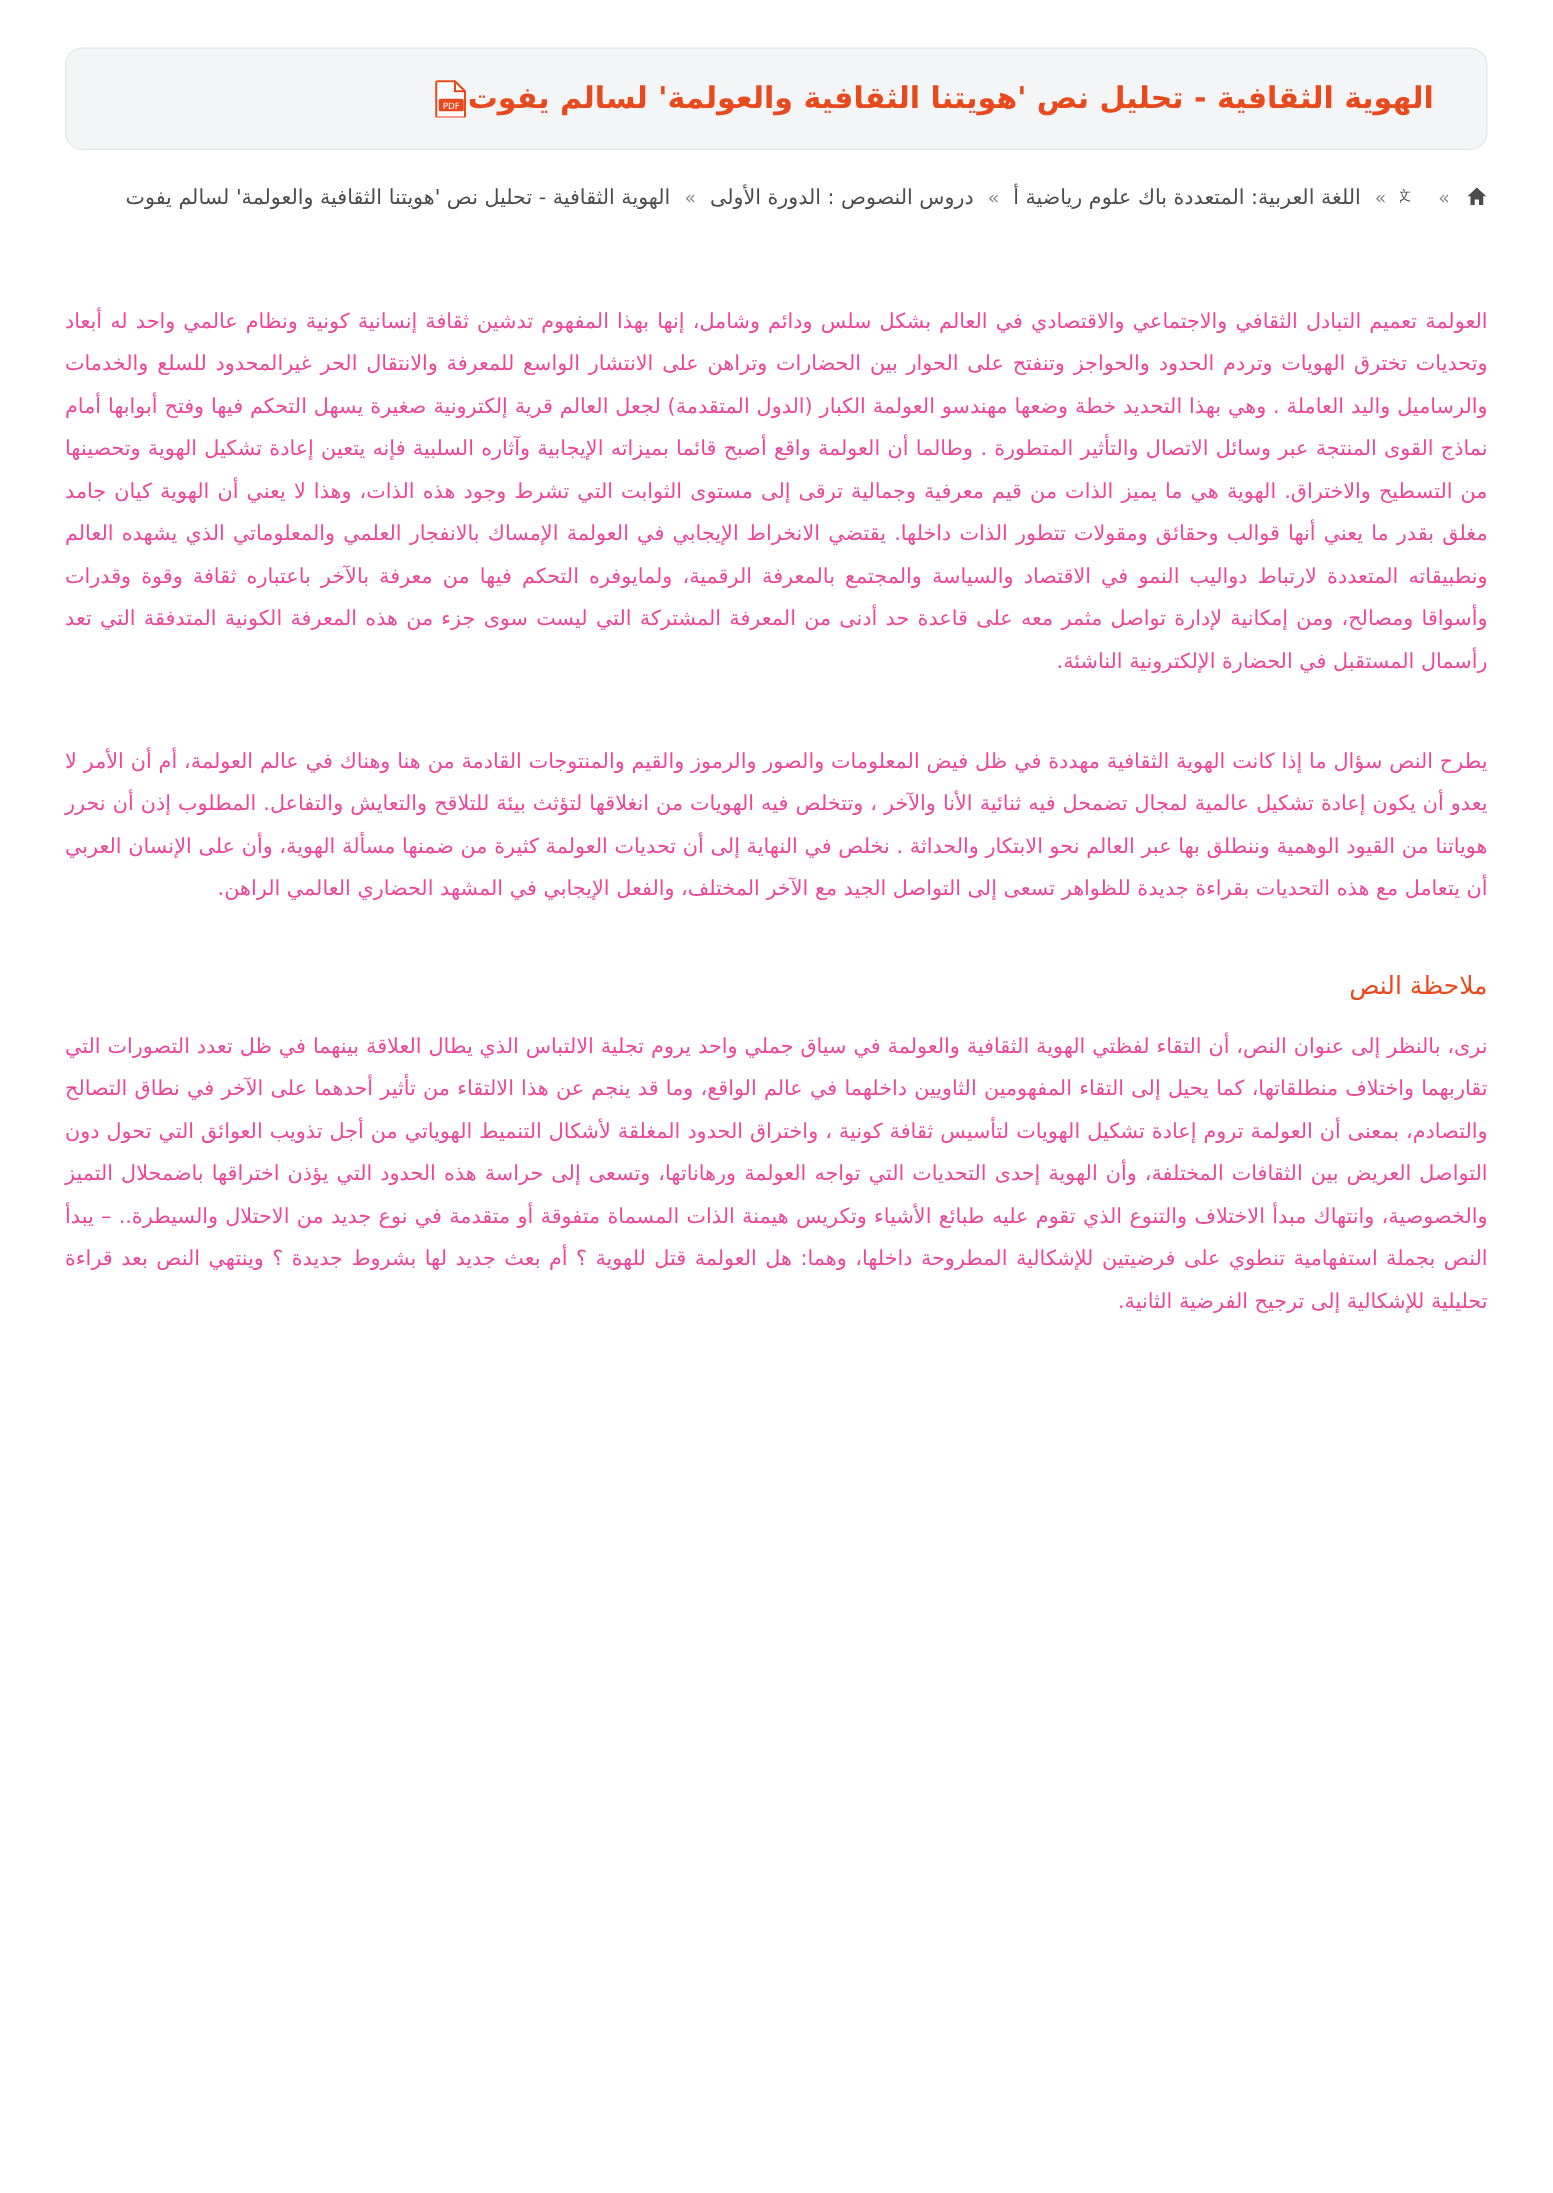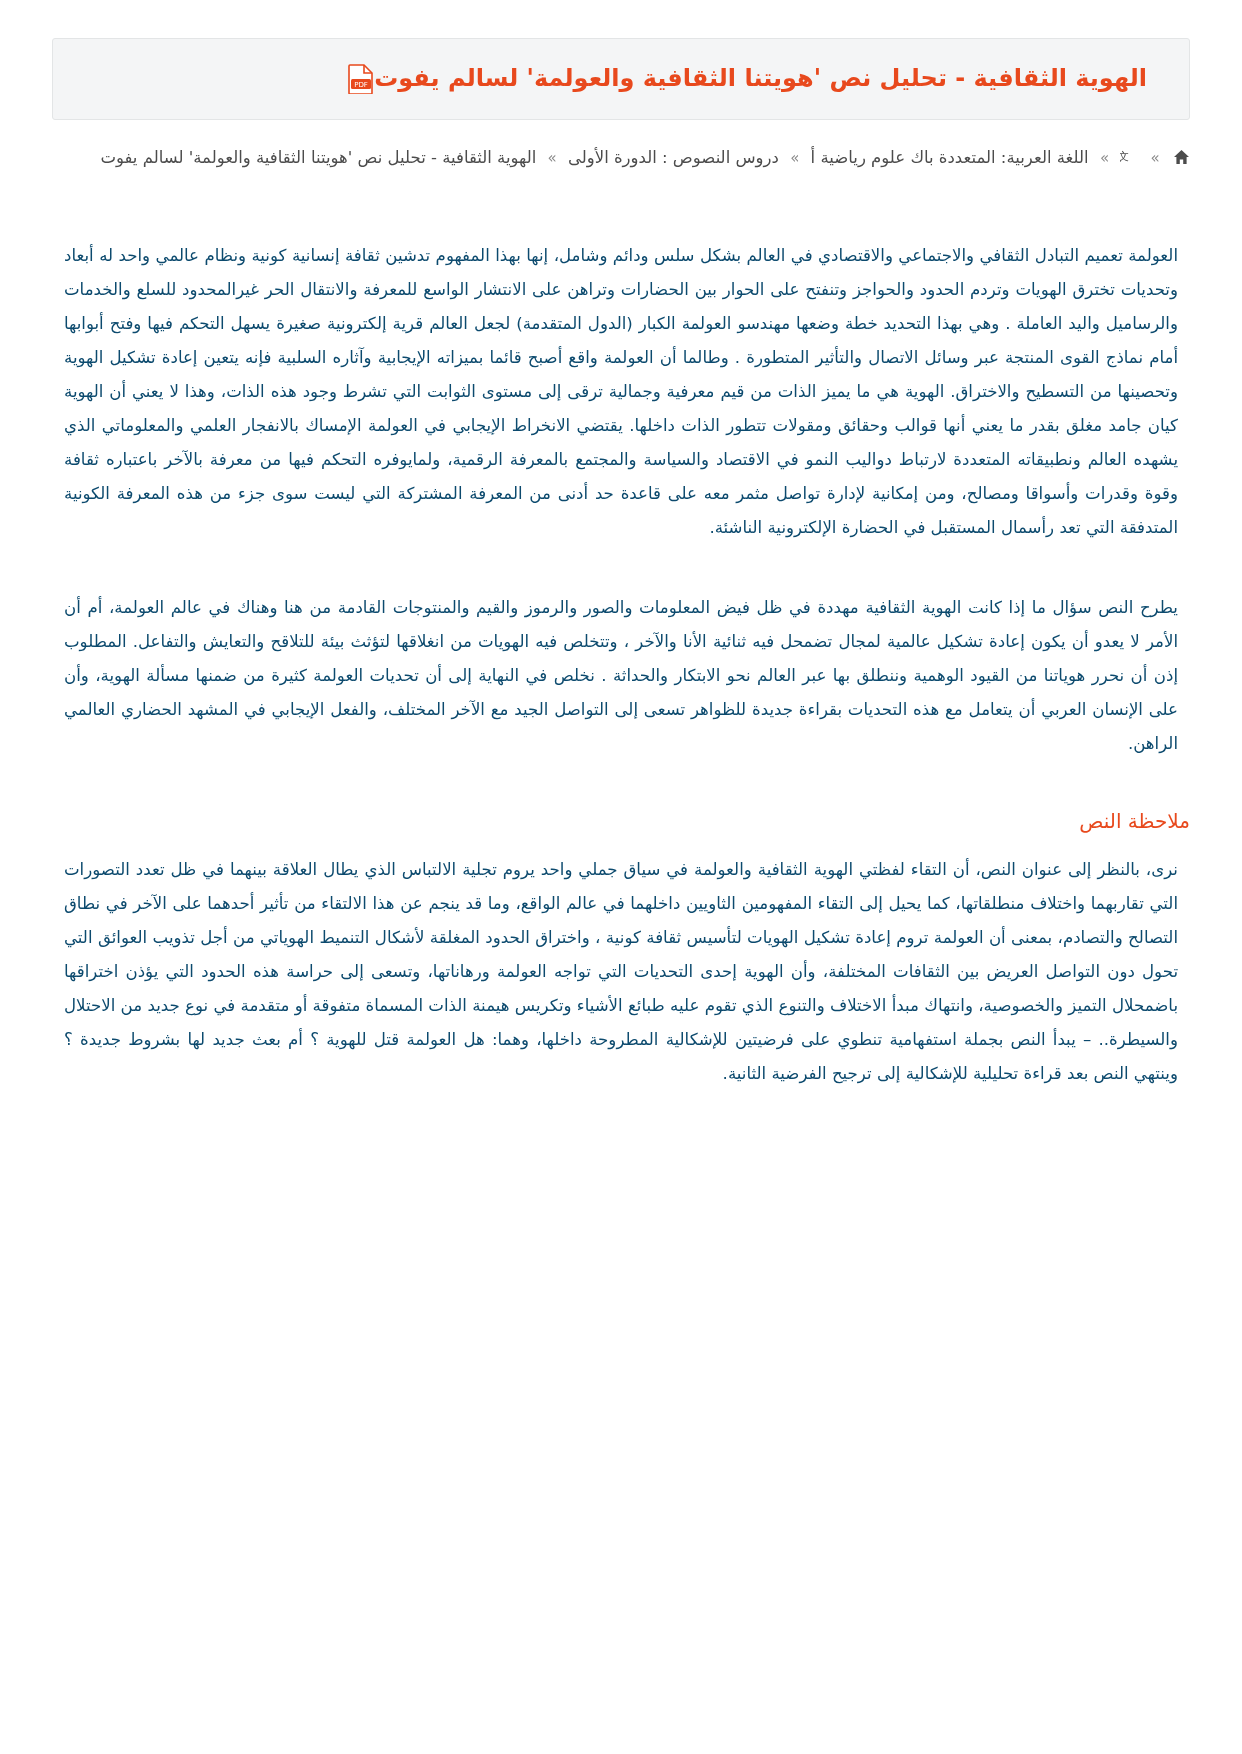--- a/index.html
+++ b/index.html
@@ -19,21 +19,21 @@
     box-sizing: border-box;
     padding: 0;
     position: relative;
   }
 
   
   .title-bar {
     margin: 38px 52px 0 52px;
     background: #f4f5f6;
     border: 1px solid #e3e5e6;
-    border-radius: 3px;
+    border-radius: 14px;
     height: 82px;
     display: flex;
     align-items: center;
     justify-content: flex-start;
     padding: 0 28px;
     box-sizing: border-box;
   }
   .title-bar .title-text {
     font-size: 24px;
     color: #e8491d;
@@ -93,23 +93,23 @@
     font-weight: normal;
     margin: 0 0 18px 0;
     line-height: 1.4;
   }
   .section + .section {
     margin-top: 46px;
   }
   .para {
     font-size: 16.6px;
     line-height: 2.05;
-    color: #0c4a6e;
+    color: #ec4899;
     text-align: justify;
-    margin: 12px;
+    margin: 0;
     text-justify: inter-word;
   }
   .section-last {
     margin-top: 46px;
   }
 </style>
 </head>
 <body>
 
 <div class="page">

